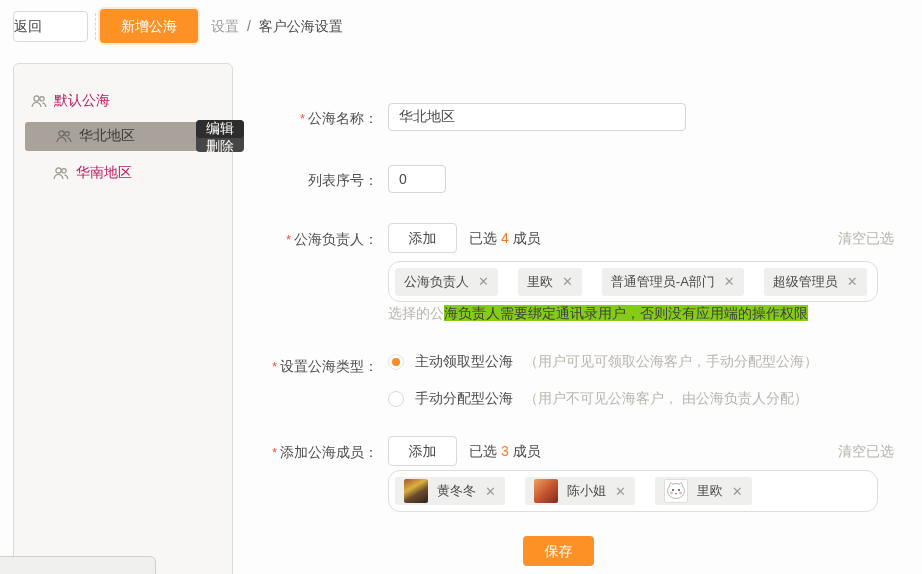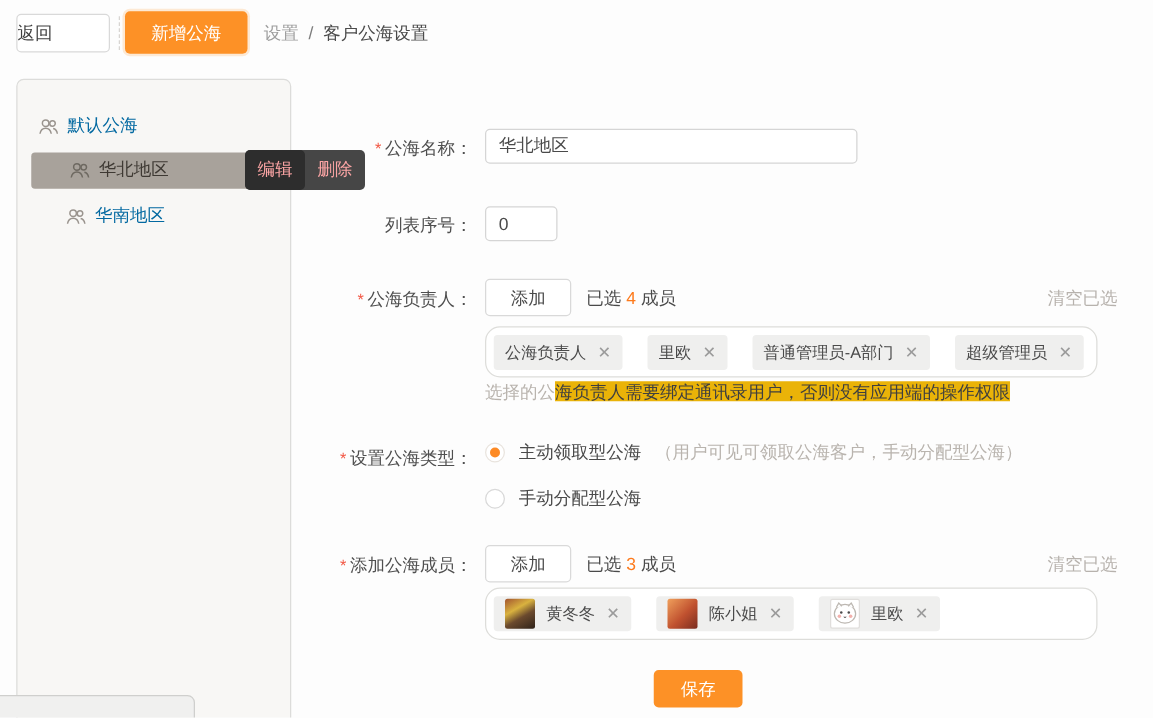--- a/index.html
+++ b/index.html
@@ -26,32 +26,32 @@
   .breadcrumb { left:211px; top:18px; font-size:14px; }
   .crumb-parent { color:#9e9e9e; cursor:pointer; }
   .crumb-sep { color:#7c7c7c; margin:0 4px; }
   .crumb-current { color:#4a4a4a;margin-top:16px; }
 
   
   .sidebar {
     left:13px; top:63px; width:220px; height:520px;
     background:#f8f7f5; border:1px solid #dcdcda; border-radius:6px;
   }
-  .side-item { position:absolute; display:flex; align-items:center; gap:7px; color:#0369a1; cursor:pointer; }
+  .side-item { position:absolute; display:flex; align-items:center; gap:7px; color:#be185d; cursor:pointer; }
   .side-item svg { flex:0 0 auto; }
   .item-default { left:17px; top:28px; }
   .item-south  { left:39px; top:100px; }
   .selected-bar {
     position:absolute; left:11px; right:-1px; top:58px; height:29px;
     background:#a8a29b; border-radius:3px 0 0 3px;
   }
   .item-north { left:42px; top:63px; color:#3e3933; }
   .tooltip {
     left:196px; top:120px; height:32px; display:flex; align-items:stretch;
-    background:#464646; border-radius:4px; color:#fca5a5; overflow:hidden; z-index:5;
+    background:#464646; border-radius:4px; color:#ffffff; overflow:hidden; z-index:5;flex-direction:column;
   }
   .tooltip span { display:flex; align-items:center; padding:0 10px; cursor:pointer; }
   .tooltip .seg-dark { background:#2d2d2d; border-radius:4px; }
 
   
   .flabel { left:233px; width:145px; text-align:right; color:#4f4f4f; }
   .req { color:#f25643; margin-right:3px; font-size:13px; }
   input.text {
     border:1px solid #d5d5d5; border-radius:4px; height:28px;
     padding:0 10px; font-size:14px; color:#4a4a4a; background:#fff;
@@ -73,21 +73,21 @@
   .tag {
     background:#efefee; border-radius:3px; height:28px;
     display:flex; align-items:center; padding:0 9px; gap:9px; font-size:13px; color:#4a4a4a;
   }
   .tag .x { color:#9b9b9b; font-size:13px; cursor:pointer; }
   .avatar { width:24px; height:24px; border-radius:2px; flex:0 0 auto; }
   .av-1 { background:linear-gradient(150deg,#a2542f 0%,#d9b23f 35%,#6b4a2e 60%,#2e2219 100%); }
   .av-2 { background:linear-gradient(135deg,#f0a05c 0%,#c0512f 55%,#7a2c20 100%); }
   .av-3 { background:#fff; border:1px solid #e0dedc; }
   .hint { left:388px; top:305px; font-size:14px; color:#b9b4ae; white-space:nowrap; }
-  .hint .hl { background:#eab308; color:#3f3f3f;margin-top:48px; }
+  .hint .hl { background:#84cc16; color:#3f3f3f;margin-top:48px; }
 
   .radio-row { left:388px; display:flex; align-items:center; gap:11px; cursor:pointer; }
   .radio {
     width:16px; height:16px; border-radius:50%; background:#fff;
     border:1px solid #d9d9d9; position:relative; flex:0 0 auto;
   }
   .radio.checked { border-color:#e9e4de; }
   .radio.checked::after {
     content:""; position:absolute; left:3px; top:3px; width:8px; height:8px;
     border-radius:50%; background:#fd8a25;
@@ -197,20 +197,21 @@
   <span class="req">*</span><span>设置公海类型：</span>
 </div>
 <div class="abs radio-row" style="top:353px">
   <span class="radio checked"></span>
   <span class="radio-title">主动领取型公海</span>
   <span class="radio-desc">（用户可见可领取公海客户，手动分配型公海）</span>
 </div>
 <div class="abs radio-row" style="top:390px">
   <span class="radio"></span>
   <span class="radio-title">手动分配型公海</span>
+  <span class="radio-desc">（用户不可见公海客户， 由公海负责人分配）</span>
 </div>
 
 <div class="abs flabel" style="top:444px">
   <span class="req">*</span><span>添加公海成员：</span>
 </div>
 <div class="abs btn-white" style="left:388px; top:436px">添加</div>
 <div class="abs count-line" style="left:469px; top:443px">
   <span>已选</span><span class="count-num">3</span><span>成员</span>
 </div>
 <div class="abs clear-link" style="left:838px; top:443px">清空已选</div>

